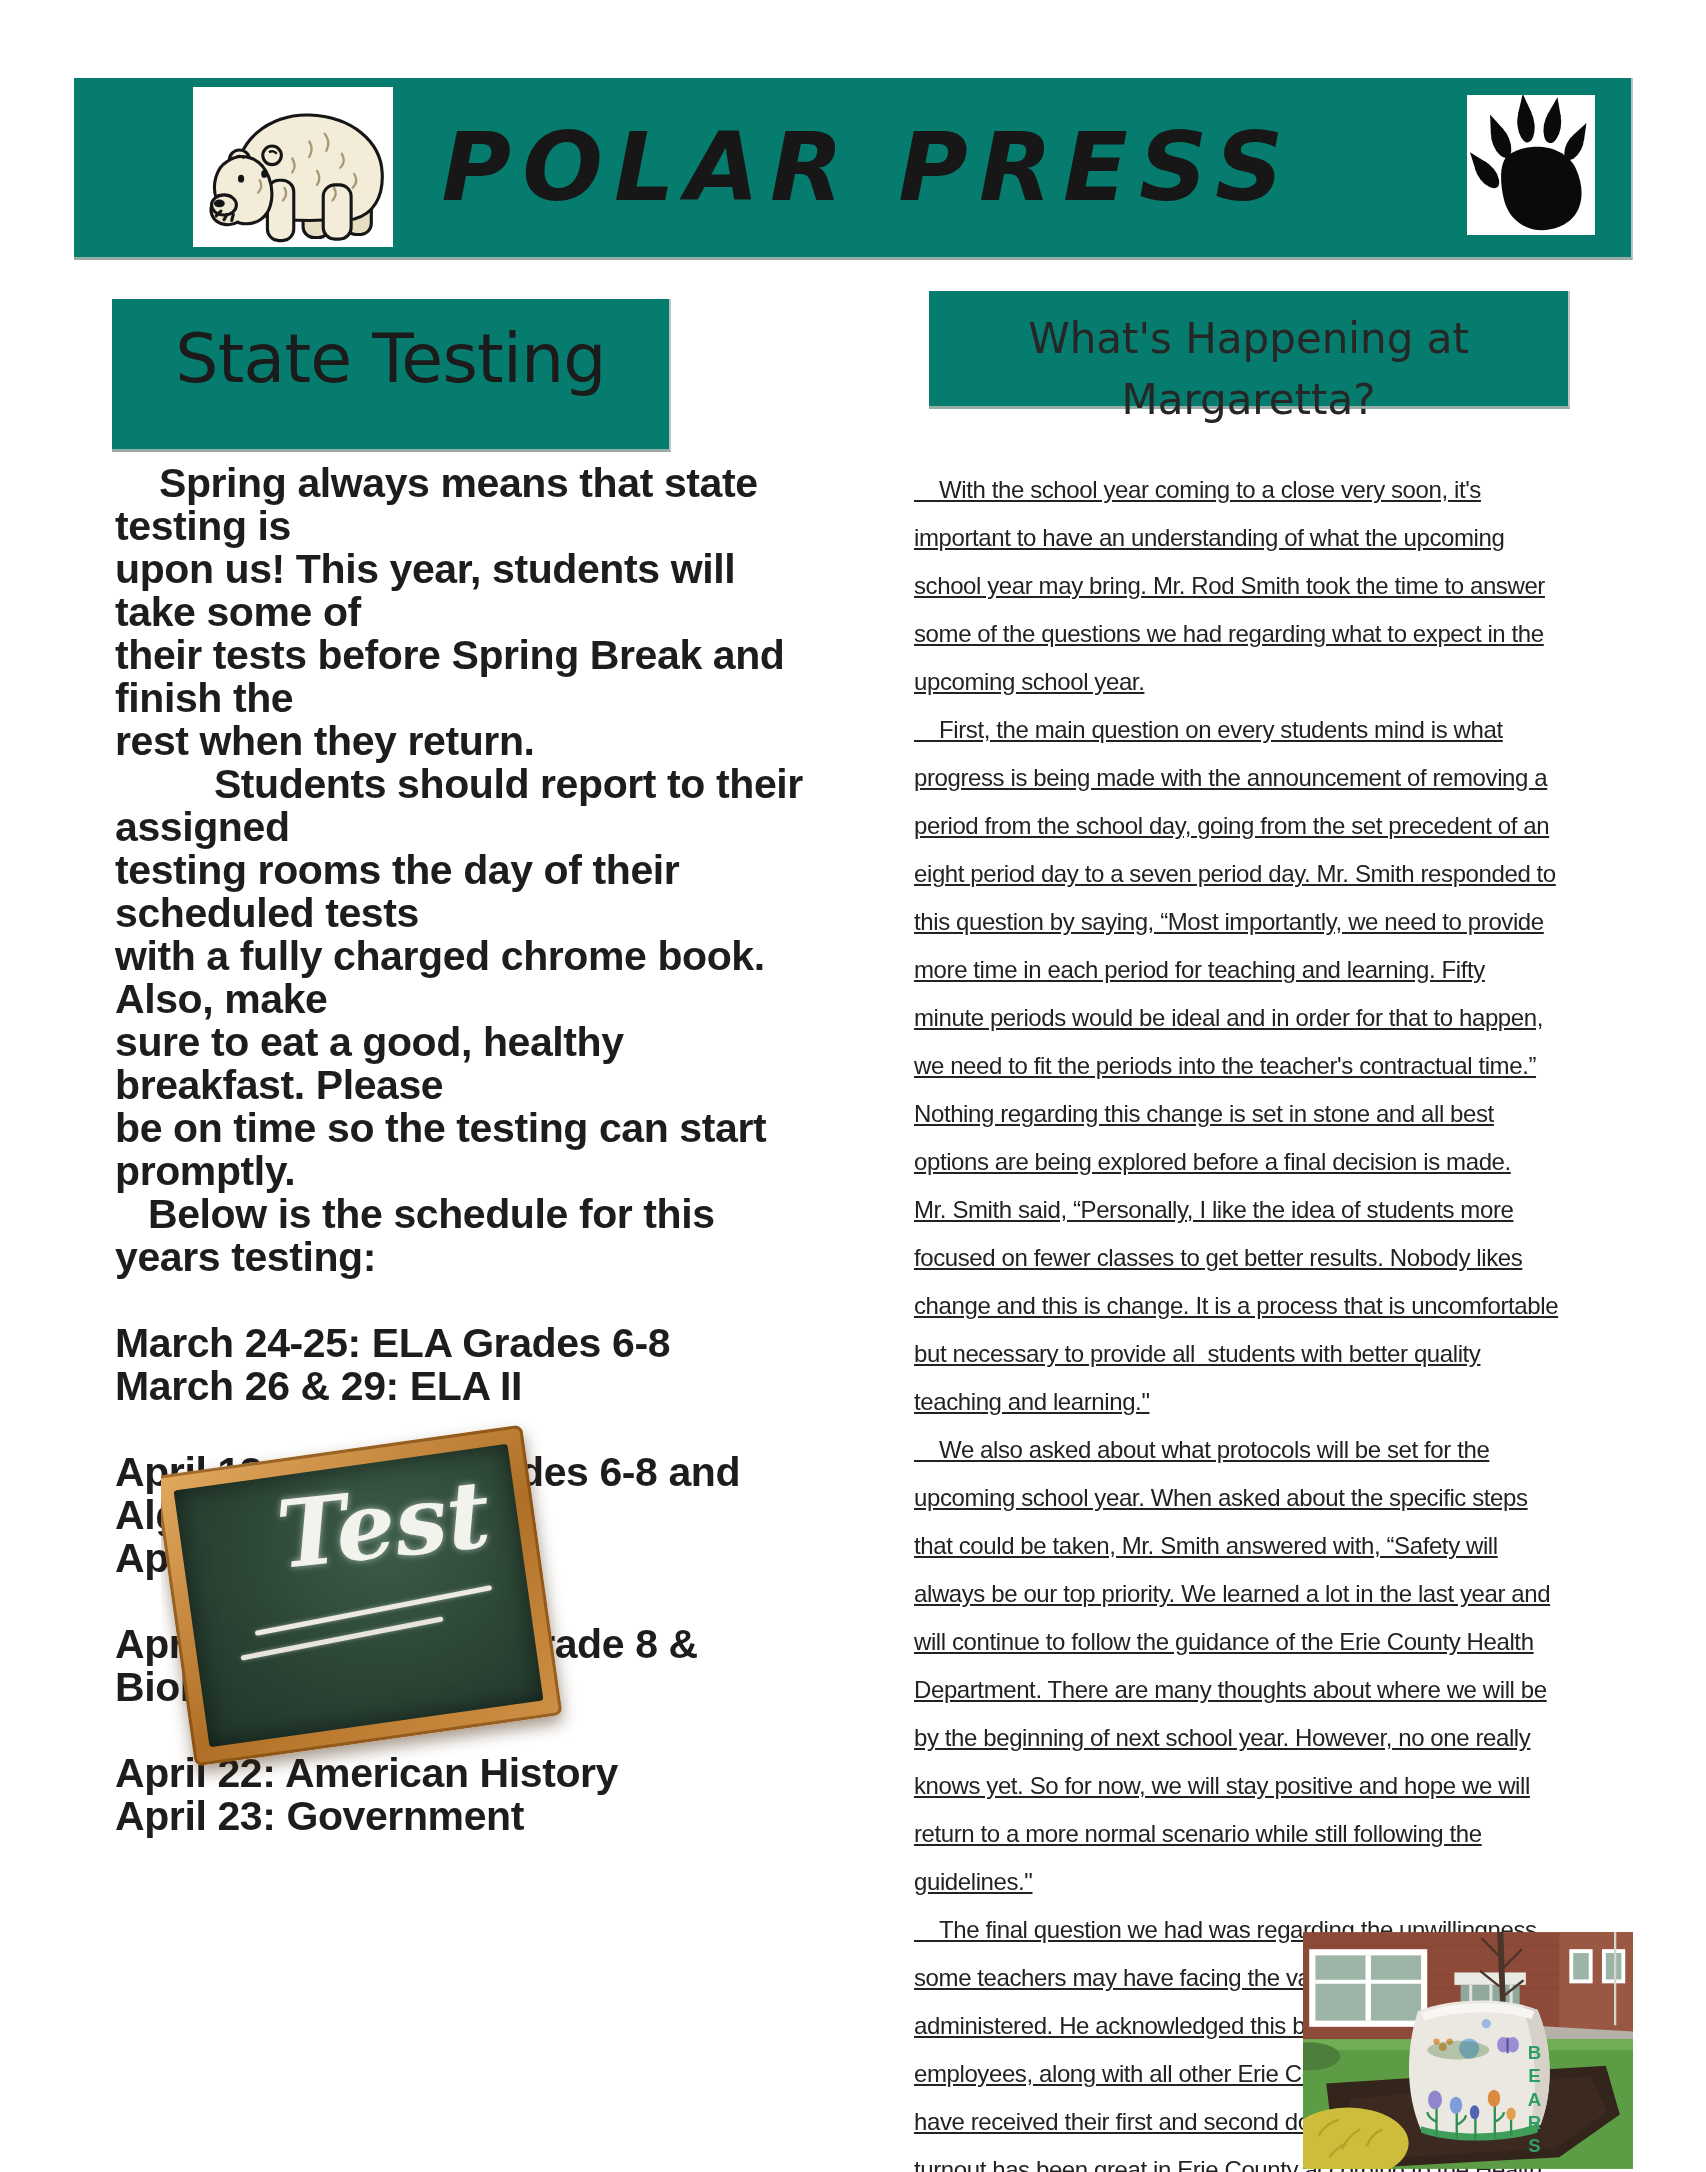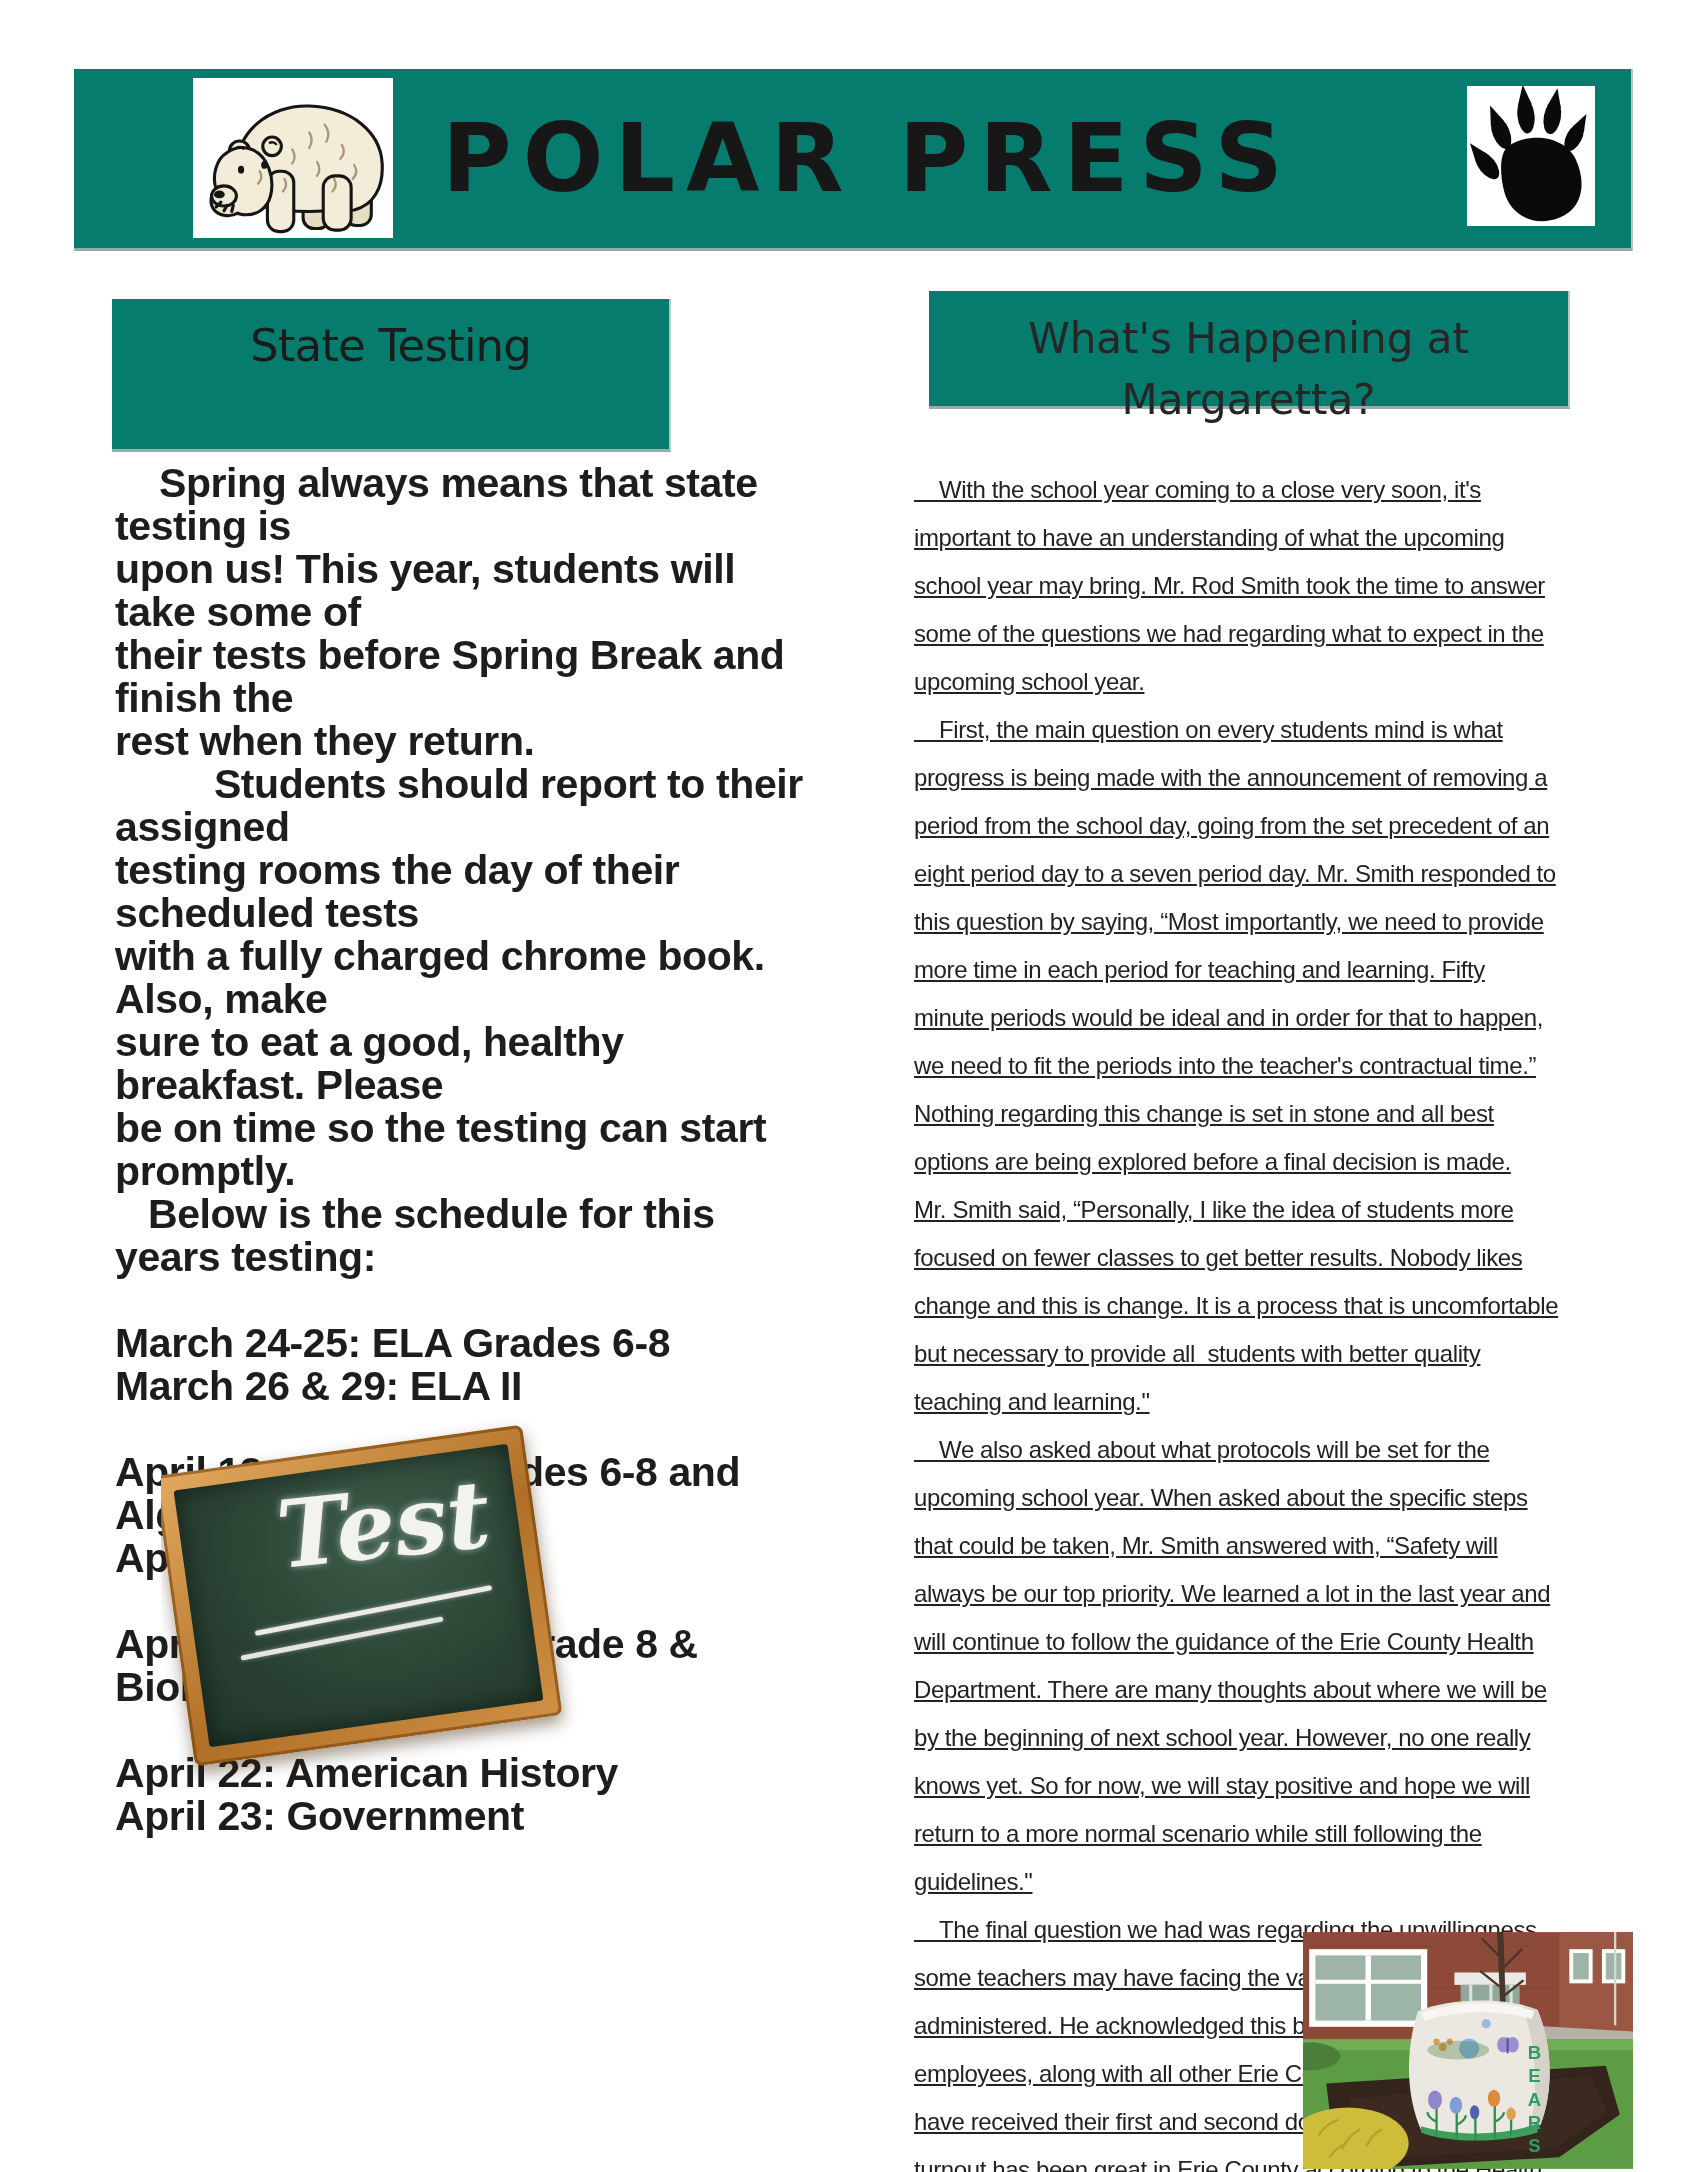--- a/index.html
+++ b/index.html
@@ -1,36 +1,36 @@
 <!DOCTYPE html>
 <html style="font-size:12.4px"><head>
 <meta charset="utf-8">
 <style>
   html,body{margin:0;padding:0;background:#ffffff;}
   .page{position:relative;width:1707px;height:2172px;background:#fff;overflow:hidden;
         font-family:"Liberation Sans",sans-serif;color:#1e1e1e;}
 
   
-  .banner{position:absolute;left:74px;top:69px;width:1559px;height:182px;
+  .banner{position:absolute;left:74px;top:78px;width:1559px;height:182px;
           background:#067c6e;border-bottom:3.9px solid #97aba7;border-right:2.3px solid #b9c6c3;
-          box-sizing:border-box;}
+          box-sizing:border-box;font-style:italic;}
   .masthead{position:absolute;left:287px;right:256px;top:0;height:178px;line-height:178px;
             text-align:center;font-family:"DejaVu Sans",sans-serif;font-weight:bold;
             font-size:95px;letter-spacing:11px;color:#171717;margin:0;white-space:nowrap;}
   .img-box{position:absolute;background:#ffffff;}
   .bear-box{left:119px;top:8.5px;width:200px;height:160px;}
   .paw-box{left:1393px;top:17px;width:128px;height:140px;}
   .img-box svg{display:block;width:100%;height:100%;}
 
   
   .sec-box{position:absolute;background:#067c6e;box-sizing:border-box;text-align:center;
            border-bottom:3.9px solid #97aba7;border-right:2.3px solid #b9c6c3;}
   .left-box{left:112px;top:299px;width:559px;height:153px;}
   .left-box .sec-title{display:block;margin-top:20px;font-family:"DejaVu Sans",sans-serif;
-           font-size:45px;letter-spacing:-0.8px;color:#1b1b1b;}
+           font-size:68px;letter-spacing:-0.8px;color:#1b1b1b;}
   .right-box{left:929px;top:291px;width:641px;height:118px;}
   .right-box .sec-title{display:block;margin-top:17px;font-family:"DejaVu Sans",sans-serif;
            font-size:42px;line-height:61px;color:#262626;white-space:pre-line;}
 
   
   .body-text{position:absolute;white-space:pre-wrap;}
   .left-body{left:115px;top:462px;width:706px;font-size:41px;line-height:43px;
              letter-spacing:-0.4px;color:#1d1d1d;font-weight:bold;}
   .right-body{left:914px;top:466px;width:725px;font-size:24px;line-height:48px;
              letter-spacing:-0.4px;color:#222222;text-decoration:underline;}

